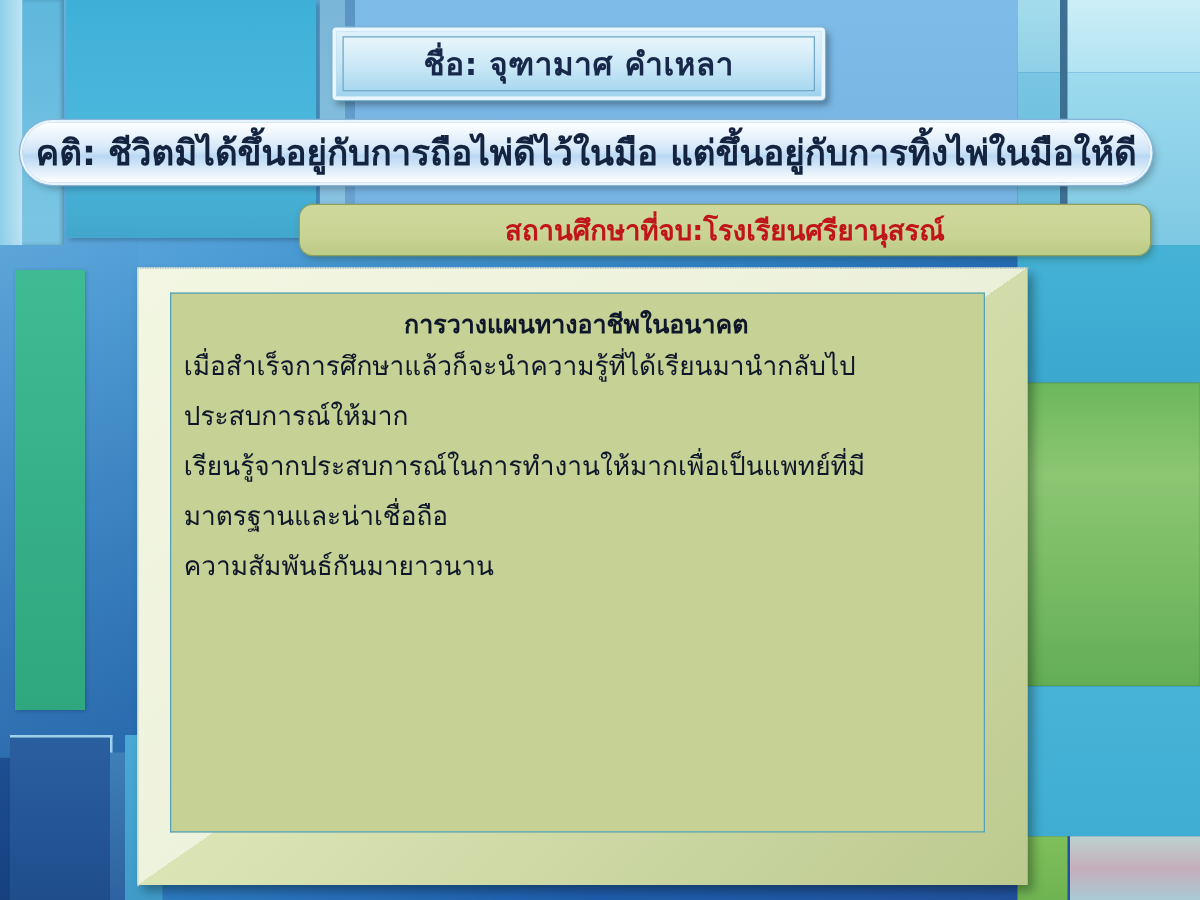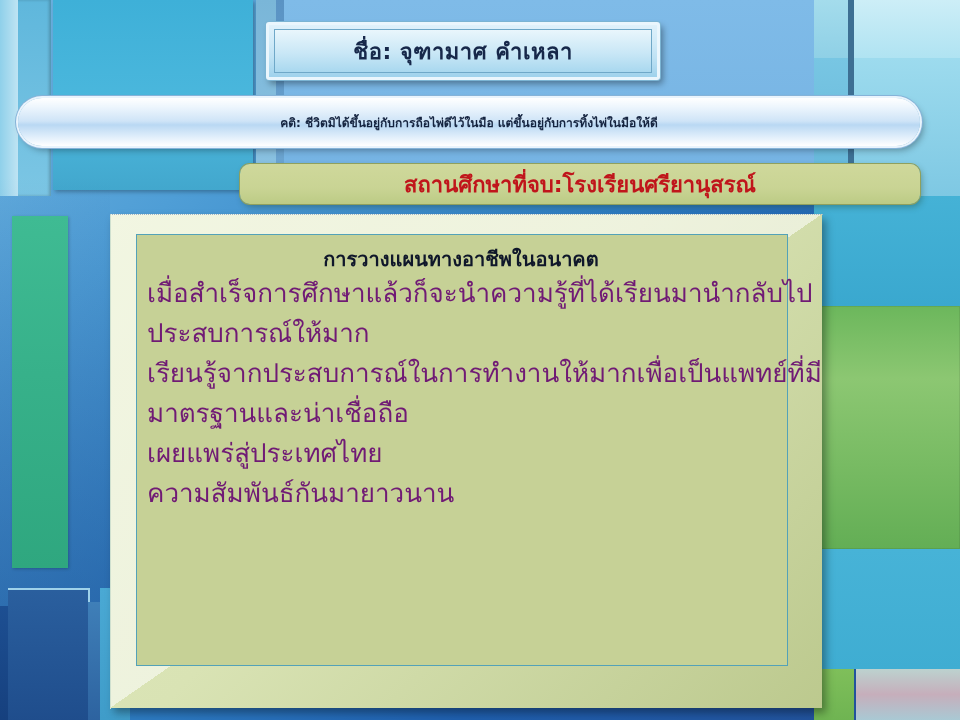--- a/index.html
+++ b/index.html
@@ -96,34 +96,34 @@
     box-shadow: 0 0 0 1px #7bb4d3, 3px 4px 6px rgba(0,0,0,.35);
     display: flex; align-items: center; justify-content: center;
   }
   .banner-name .inner {
     width: calc(100% - 12px); height: calc(100% - 10px);
     border: 1px solid #6fa8c8;
     background: linear-gradient(to bottom,#e9f6fc,#c9e7f6 55%,#a9d8ef);
     display: flex; align-items: center; justify-content: center;
   }
   .name-text {
-    color: #17284a; font-size: 22px; font-weight: 600;
+    color: #17284a; font-size: 25px; font-weight: 600;
     white-space: nowrap; letter-spacing: .5px;
   }
 
   
   .banner-motto {
     position: absolute; left: 18px; top: 98px; width: 902px; height: 48px;
     border-radius: 24px;
     background: linear-gradient(to bottom,#ffffff 0%,#eef6fd 18%,#cfe4f7 48%,#b9d8f3 56%,#e7f2fc 85%,#ffffff 100%);
     box-shadow: 0 0 0 2px #e9f4fd, 0 0 0 3px #86b3d8, 3px 4px 7px rgba(0,0,0,.35);
     display: flex; align-items: center; justify-content: center;
   }
   .motto-text {
-    color: #14233f; font-size: 12px; font-weight: 600; white-space: nowrap;
+    color: #14233f; font-size: 28px; font-weight: 600; white-space: nowrap;
   }
 
   
   .banner-school {
     position: absolute; left: 240px; top: 164px; width: 680px; height: 40px;
     border-radius: 10px;
     background: linear-gradient(to bottom,#cfd89b,#c9d494 60%,#bccb85);
     box-shadow: 0 0 0 1px #8fa05e, 2px 3px 6px rgba(30,60,30,.35);
     display: flex; align-items: center; justify-content: center;
   }
@@ -153,21 +153,21 @@
     border: 1px solid #53a2b8;
     box-sizing: border-box;
     padding: 8px 12px 0 10px;
   }
   .content-title {
     text-align: center; color: #0f172a; font-size: 20px; font-weight: 700;
     margin: 4px 0 2px 0; line-height: 1.2;
   }
   .content-body { margin: 0; padding: 0; }
   .body-line {
-    color: #701a75; font-size: 26px; line-height: 40px;
+    color: #0f172a; font-size: 21px; line-height: 40px;
     white-space: nowrap; letter-spacing: 0;
   }
 </style>
 </head>
 <body>
 
 <div id="slide">
 
   <div class="bg-layer">
     <div class="blk tb1"></div>
@@ -214,19 +214,18 @@
 
   <div class="content-frame">
     <div class="bevel-tl"></div>
     <div class="content-inner">
       <div class="content-title">การวางแผนทางอาชีพในอนาคต</div>
       <div class="content-body">
         <div class="body-line">เมื่อสำเร็จการศึกษาแล้วก็จะนำความรู้ที่ได้เรียนมานำกลับไป</div>
         <div class="body-line">ประสบการณ์ให้มาก</div>
         <div class="body-line"> เรียนรู้จากประสบการณ์ในการทำงานให้มากเพื่อเป็นแพทย์ที่มี</div>
         <div class="body-line">มาตรฐานและน่าเชื่อถือ</div>
-        <div class="body-line">เผยแพร่สู่ประเทศไทย</div>
         <div class="body-line">ความสัมพันธ์กันมายาวนาน</div>
       </div>
     </div>
   </div>
 
 </div>
 
 </body></html>

